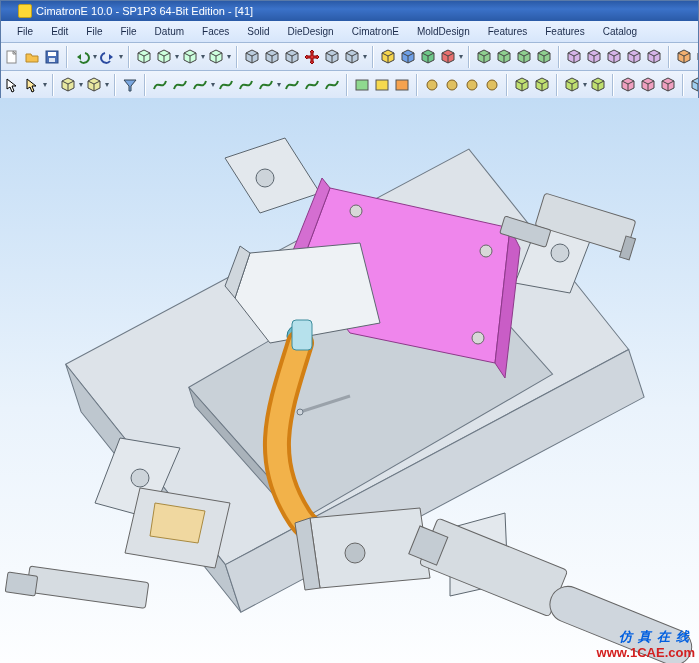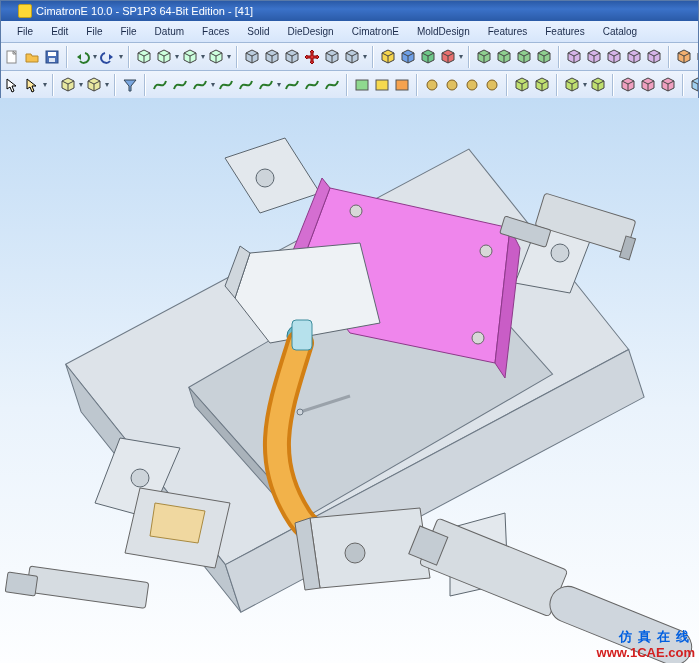--- a/index.html
+++ b/index.html
@@ -67,21 +67,21 @@
     position:absolute; inset:0;
   }
 
   
   .watermark {
     position:absolute; right:4px; bottom:2px;
     text-align:right; font-size:13px; font-weight:bold;
     font-family: "Microsoft YaHei","SimSun",sans-serif;
     line-height:1.25;
   }
-  .watermark .cn { color:#005fe0; letter-spacing:6px;}
+  .watermark .cn { color:#005fe0; letter-spacing:6px;font-style:italic;}
   .watermark .url { color:#d32020; letter-spacing:0;}
 
   
 </style>
 </head>
 <body>
 
 <div class="titlebar">
   <span class="icon"></span>
   <span>CimatronE 10.0 - SP1P3 64-Bit Edition - [41]</span>

